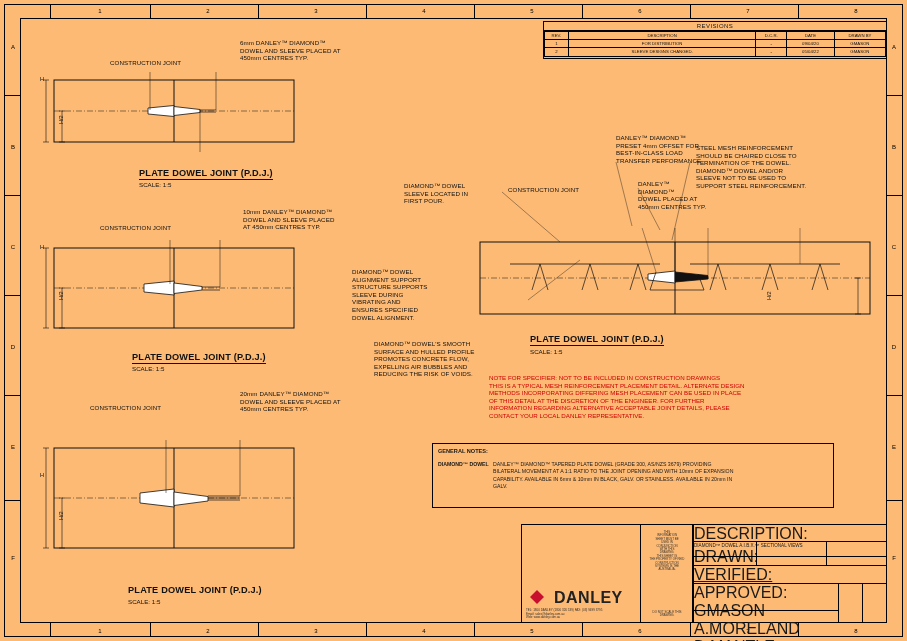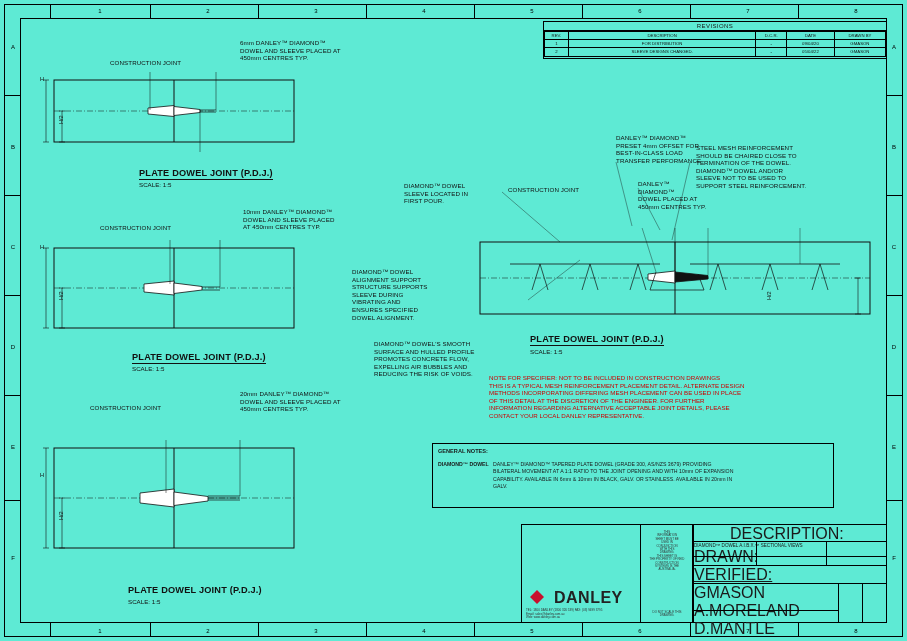--- a/index.html
+++ b/index.html
@@ -1,17 +1,17 @@
 <!DOCTYPE html>
 <html><head>
 <meta charset="utf-8">
 <style>
   html,body{margin:0;padding:0;background:#fff;}
   body{width:907px;height:641px;font-family:"Liberation Sans",sans-serif;color:#1a1a1a;}
-  #sheet{position:relative;width:907px;height:641px;overflow:hidden;background:#5eead4;}
+  #sheet{position:relative;width:907px;height:641px;overflow:hidden;background:#fdba74;}
 
   
   .frame-outer{position:absolute;left:4px;top:4px;width:899px;height:633px;border:1px solid #000;box-sizing:border-box;}
   .frame-inner{position:absolute;left:20px;top:18px;width:867px;height:605px;border:1px solid #000;box-sizing:border-box;}
 
   .zone{position:absolute;font-size:6px;color:#000;text-align:center;}
   .tickv{position:absolute;width:1px;background:#000;}
   .tickh{position:absolute;height:1px;background:#000;}
   .txt{position:absolute;font-size:6.2px;line-height:7.6px;letter-spacing:.1px;color:#111;white-space:pre-line;}
   .txt-red{position:absolute;font-size:6.2px;line-height:7.6px;color:#c00;white-space:pre-line;}
@@ -334,26 +334,27 @@
 THE PROPERTY OF REID
 CONSTRUCTION
 SYSTEMS IS THE
 AUSTRALIA.</div>
     <div style="position:absolute;left:122px;top:86px;width:46px;font-size:2.9px;line-height:3.4px;text-align:center;color:#333;white-space:pre-line;">DO NOT SCALE THIS
 DRAWING.</div>
     <div class="tbline" style="left:118px;top:0;width:1px;height:97px;"></div>
   </div>
 
   <div style="position:absolute;left:693px;top:524px;width:194px;height:99px;border:1px solid #000;box-sizing:border-box;">
-    <div class="cell lbl" style="left:3px;top:2px;padding-left:36px;">DESCRIPTION:</div>
+    <div class="cell lbl" style="left:3px;top:2px;">DESCRIPTION:</div>
     <div class="cell" style="left:3px;top:8px;font-size:4.6px;">DIAMOND™ DOWEL A.I.B.X.™ SECTIONAL VIEWS</div>
     <div class="tbline" style="left:0;top:16px;width:192px;height:1px;"></div>
 
     <div class="cell lbl" style="left:3px;top:18px;">DRAWN:</div>
     <div class="cell lbl" style="left:66px;top:18px;text-decoration:underline;">VERIFIED:</div>
+    <div class="cell lbl" style="left:136px;top:18px;">APPROVED:</div>
     <div class="cell" style="left:12px;top:25px;">GMASON</div>
     <div class="cell" style="left:72px;top:25px;">A.MORELAND</div>
     <div class="cell" style="left:146px;top:25px;">D.MANTLE</div>
     <div class="tbline" style="left:0;top:31px;width:192px;height:1px;"></div>
 
     <div class="tbline" style="left:0;top:40px;width:192px;height:1px;"></div>
     <div class="tbline" style="left:62px;top:16px;width:1px;height:24px;"></div>
     <div class="tbline" style="left:132px;top:16px;width:1px;height:24px;"></div>
 
     <div class="tbline" style="left:0;top:58px;width:192px;height:1px;"></div>

